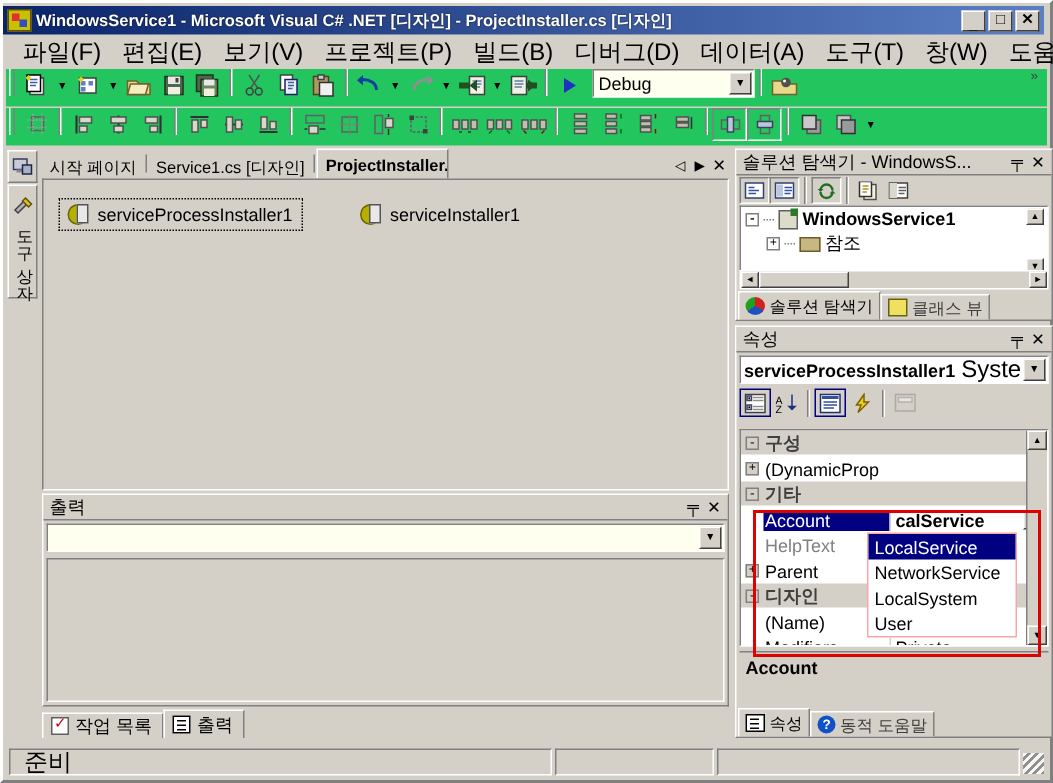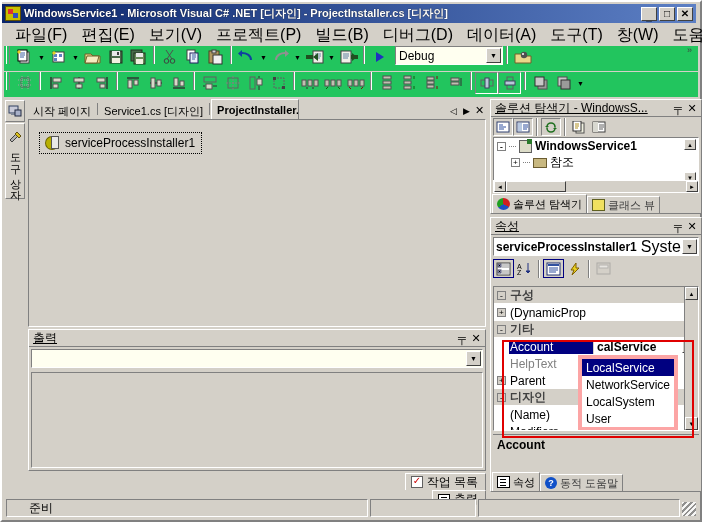--- a/index.html
+++ b/index.html
@@ -167,21 +167,21 @@
   .outpane {
     position:absolute; left:26px; top:327px; width:458px; height:142px;
     background:#d4d0c8;
     border:1px solid #fff; border-right-color:#808080; border-bottom-color:#808080;
   }
   .pane-title {
     height:17px; display:flex; align-items:center; padding:0 2px 0 4px;
     font-size:12px; font-weight:normal; background:#d4d0c8;
     border-bottom:1px solid #808080;
   }
-  .pane-title .ttext { flex:1; white-space:nowrap; overflow:hidden;text-decoration:underline;}
+  .pane-title .ttext { flex:1; white-space:nowrap; overflow:hidden;}
   .pin, .xbtn { width:14px; text-align:center; font-size:11px; color:#000; }
   .out-combo {
     margin:2px; height:19px; background:#fffff0;
     border:1px solid #808080; border-right-color:#fff; border-bottom-color:#fff;
     position:relative;
   }
   .out-combo .cbtn {
     position:absolute; right:1px; top:1px; width:15px; height:15px;
     background:#d4d0c8;
     border-top:1px solid #fff;border-left:1px solid #fff;
@@ -190,21 +190,21 @@
   }
   .out-body {
     position:absolute; left:2px; right:2px; top:42px; bottom:2px;
     background:#d4d0c8;
     border:1px solid #808080; border-right-color:#fff; border-bottom-color:#fff;
   }
 
   
   .bottomtabs {
     position:absolute; left:26px; top:471px; width:458px; height:19px;
-    display:flex; align-items:flex-end;flex-direction:column;
+    display:flex; align-items:flex-end;
   }
   .btab {
     height:17px; padding:0 7px 0 5px; display:flex; align-items:center; gap:4px;
     font-size:12px; background:#d4d0c8; white-space:nowrap;
     border-top:1px solid #fff; border-left:1px solid #fff; border-right:1px solid #808080;
   }
   .btab.active { height:19px; }
   .bicon { width:12px;height:12px; border:1px solid #000; background:#fff; position:relative; flex:none;}
   .bicon.list:before{content:"";position:absolute;left:2px;top:2px;right:2px;height:1px;background:#000;
     box-shadow:0 3px 0 #000,0 6px 0 #000;}
@@ -320,21 +320,21 @@
     position:absolute; right:0; top:0; bottom:0; width:14px; background:#d4d0c8;
     border-left:1px solid #808080;
   }
   .pg-sarrow{
     width:13px;height:13px;background:#d4d0c8;
     border-top:1px solid #fff;border-left:1px solid #fff;
     border-right:1px solid #404040;border-bottom:1px solid #404040;
     display:flex;align-items:center;justify-content:center;font-size:6px;
   }
   .dropdown-list {
-    position:absolute; background:#fff; border:4px solid #fca5a5;
+    position:absolute; background:#fff; border:1px solid #fca5a5;
     z-index:40; font-size:12px;
   }
   .dd-item { height:17px; padding:0 4px; display:flex; align-items:center; white-space:nowrap;}
   .dd-item.sel { background:#000080; color:#fff; }
   .pr-desc {
     position:absolute; left:2px; right:2px; bottom:21px; height:36px;
     background:#d4d0c8;
     border-top:1px solid #808080;
     padding:3px 4px; font-weight:bold; font-size:12px;
   }
@@ -353,21 +353,21 @@
     background:conic-gradient(#d02020 0 33%, #2050c0 0 66%, #20a020 0);flex:none;}
 
   
   .statusbar {
     position:absolute; left:2px; bottom:2px; width:694px; height:20px;
     display:flex; align-items:center; gap:2px; padding:0 2px;
   }
   .st-cell {
     height:18px; background:#d4d0c8;
     border:1px solid #808080; border-right-color:#fff; border-bottom-color:#fff;
-    display:flex; align-items:center; padding-left:22px; font-size:12px;
+    display:flex; align-items:center; padding-left:9px; font-size:16px;
   }
   .st-cell.c1 { flex:none; width:362px; }
   .st-cell.c2 { flex:none; width:106px; }
   .st-cell.c3 { flex:1; }
   .grip-corner{ width:14px;height:14px; align-self:flex-end; margin-bottom:2px;
     background:repeating-linear-gradient(135deg,#fff 0 2px,#808080 2px 4px); opacity:.8;}
 
   
   svg { display:block; }
 </style>
@@ -749,20 +749,24 @@
       <div class="dclose">✕</div>
     </div>
   </div>
 
   <div class="designer">
     <div class="design-inner">
       <div class="comp selected" style="left:10px; top:12px;">
         <span class="gear"></span>
         <span>serviceProcessInstaller1</span>
       </div>
+      <div class="comp" style="left:205px; top:12px;">
+        <span class="gear"></span>
+        <span>serviceInstaller1</span>
+      </div>
     </div>
   </div>
 
   <div class="outpane">
     <div class="pane-title">
       <span class="ttext">출력</span>
       <span class="pin">╤</span>
       <span class="xbtn">✕</span>
     </div>
     <div class="out-combo">

